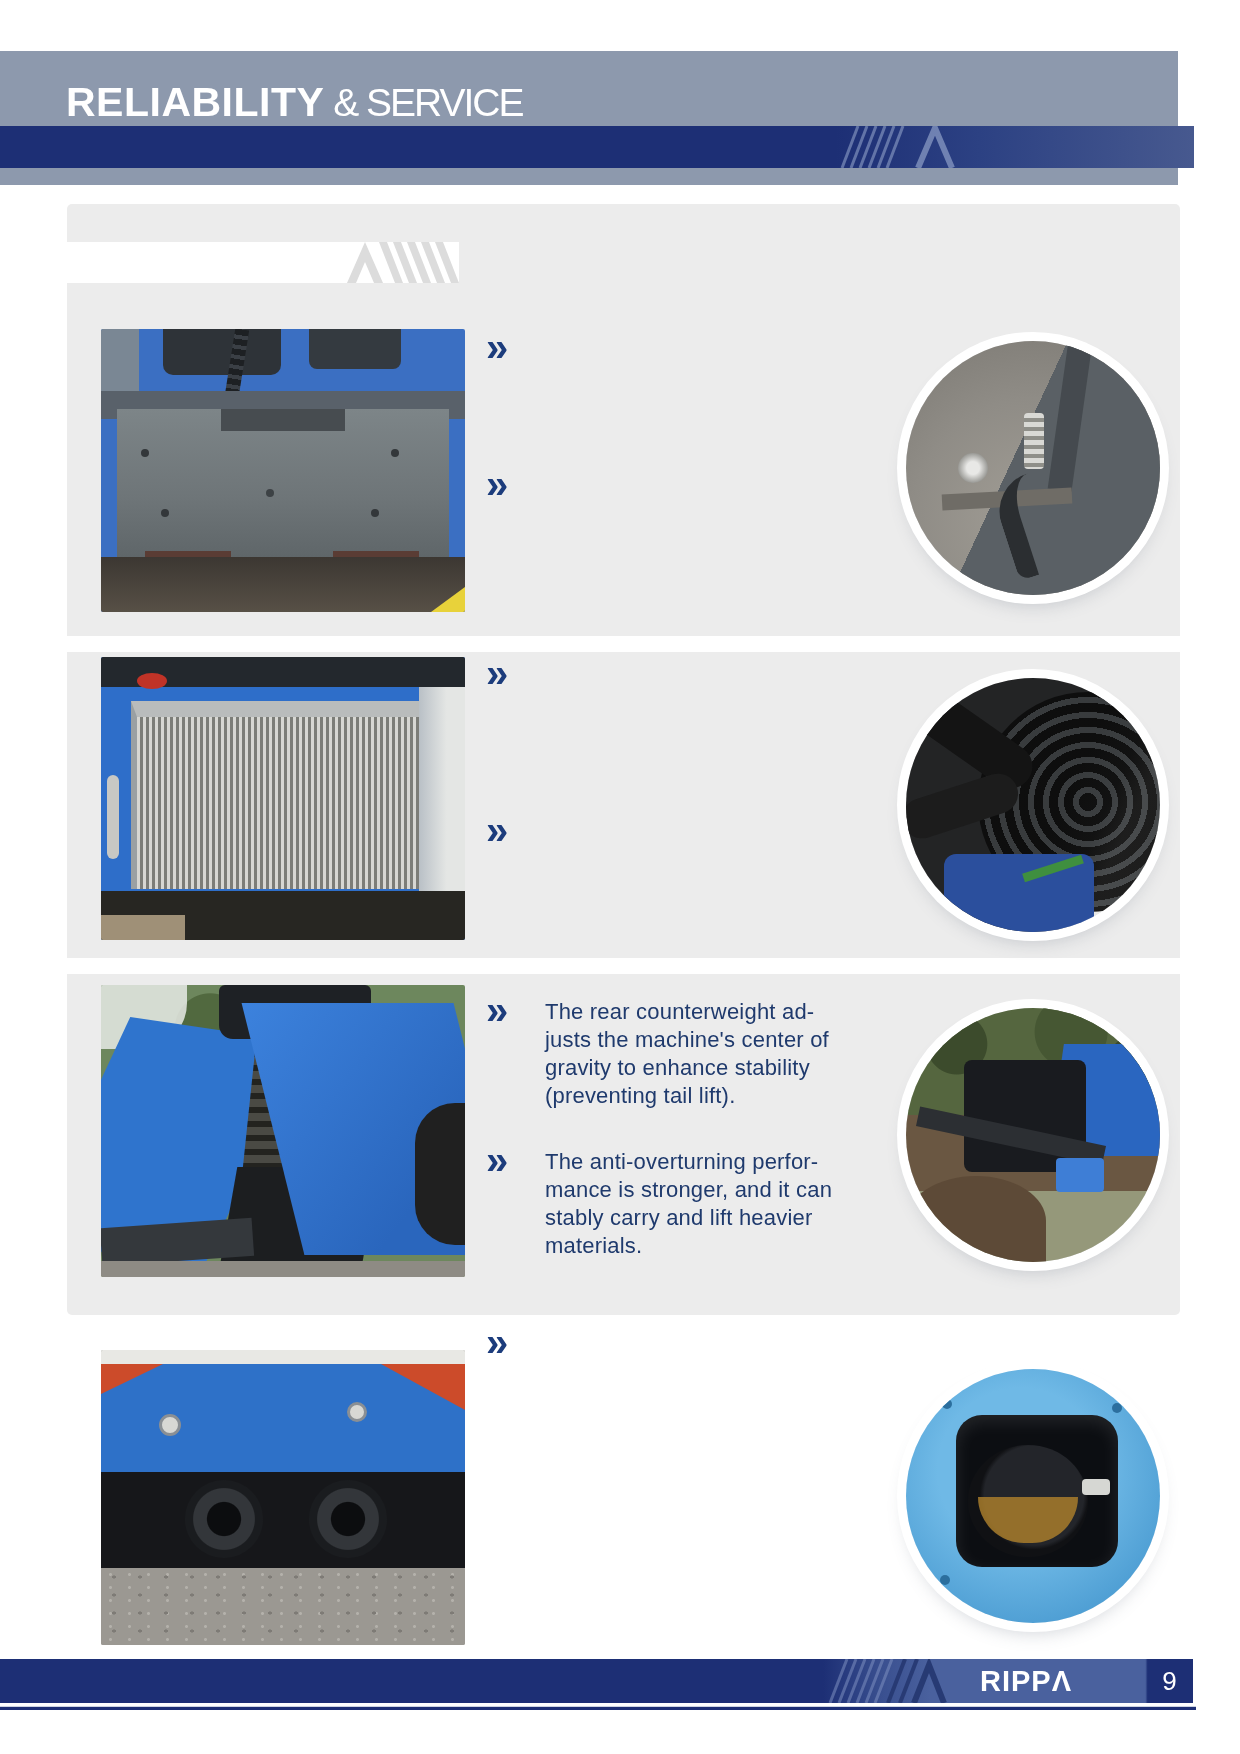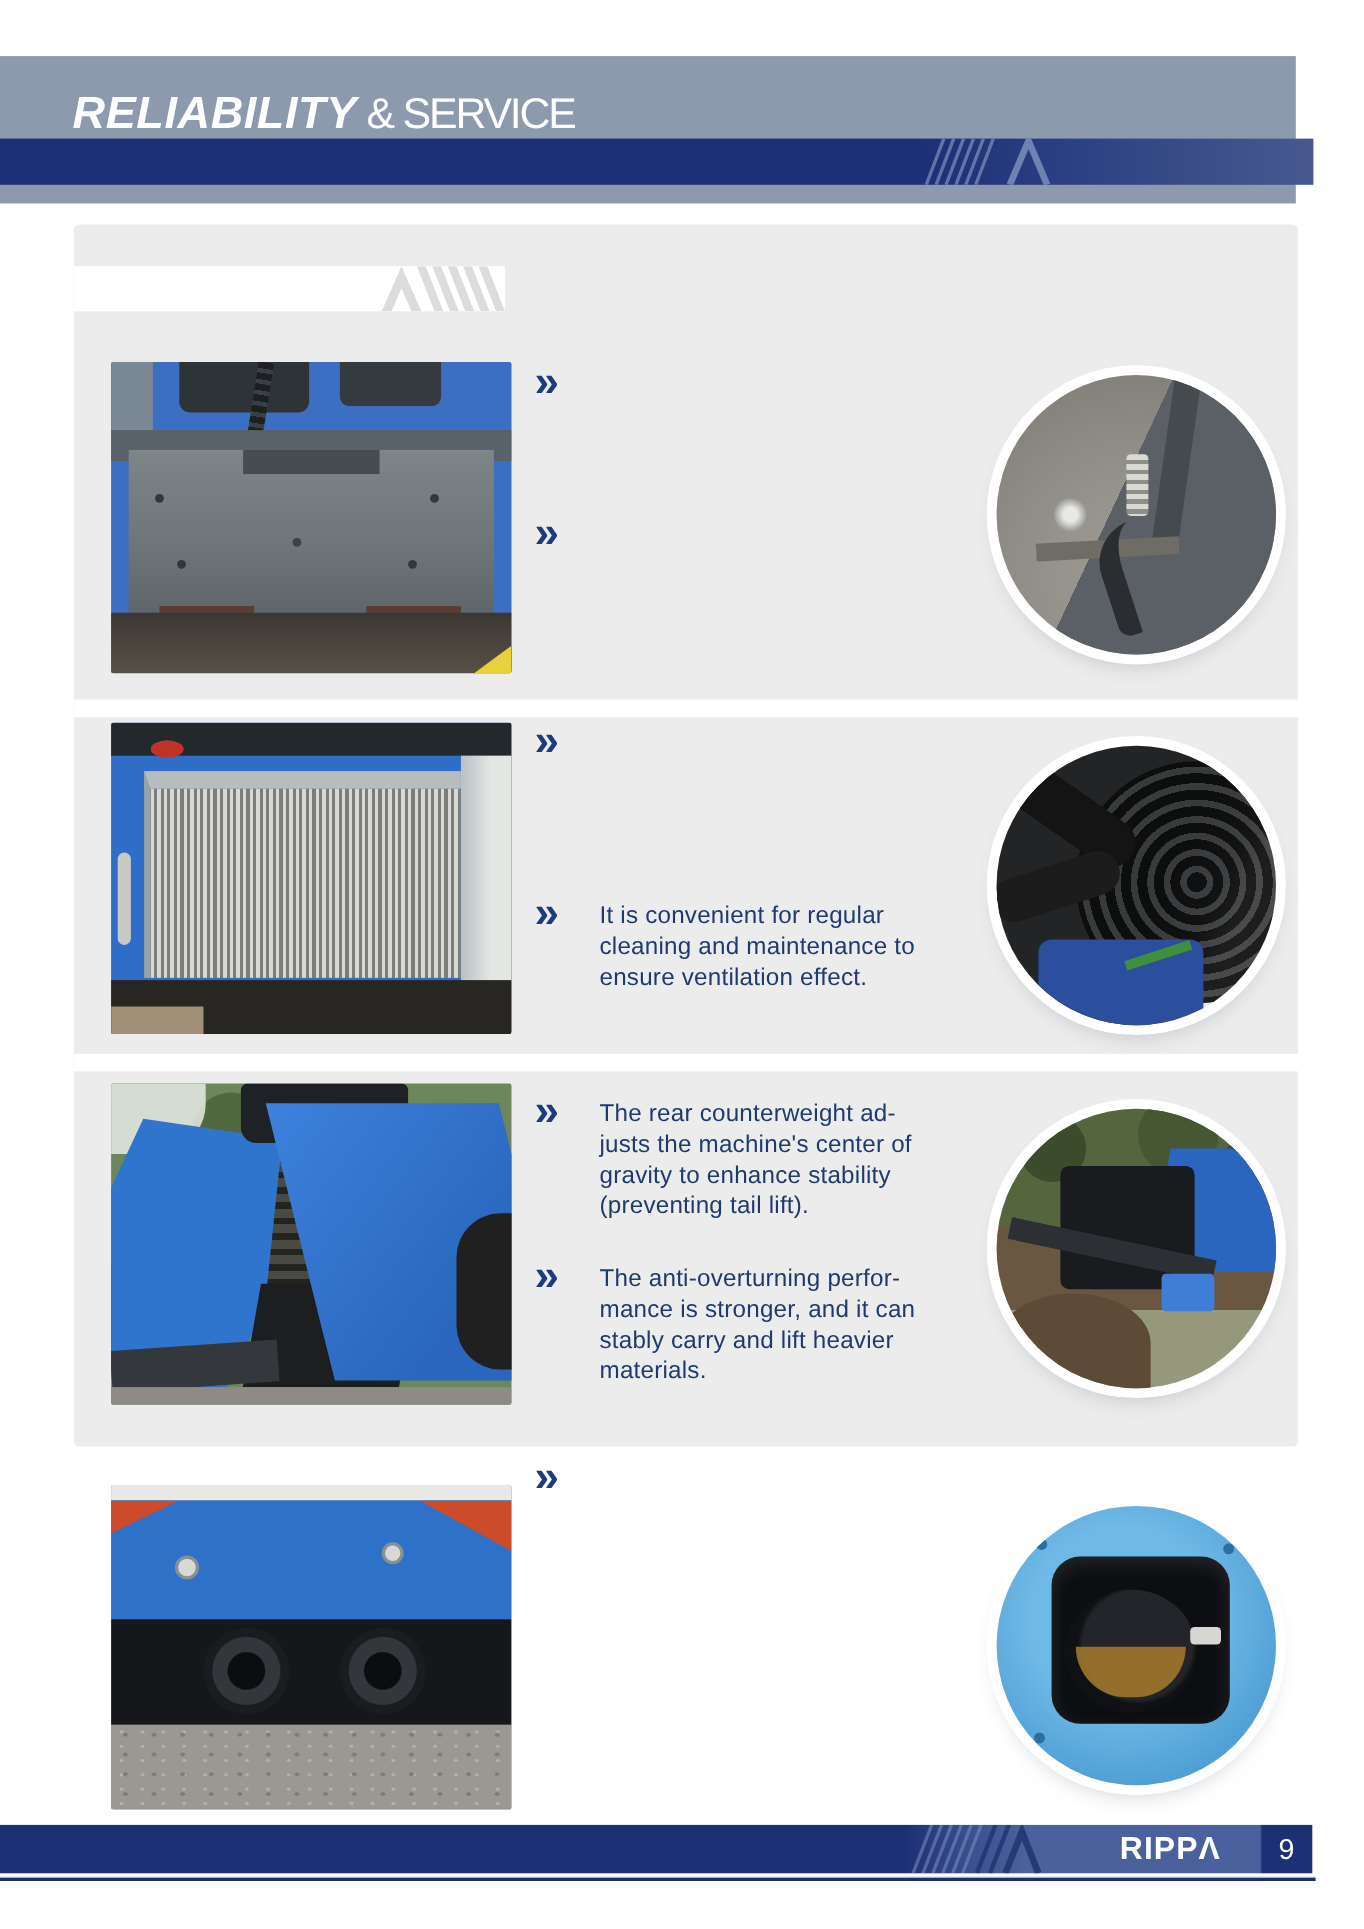--- a/index.html
+++ b/index.html
@@ -3,21 +3,21 @@
 <meta charset="utf-8">
 <style>
   html,body{margin:0;padding:0;background:#ffffff;}
   .page{position:relative;width:1240px;height:1754px;background:#ffffff;overflow:hidden;
         font-family:"Liberation Sans",sans-serif;}
 
   
   .hdr-gray{position:absolute;left:0;top:51px;width:1178px;height:134px;background:#8d99ad;}
   .hdr-title{position:absolute;left:66px;top:72px;height:60px;line-height:60px;color:#ffffff;
              white-space:nowrap;}
-  .hdr-title .t-bold{font-size:41px;font-weight:800;letter-spacing:0.5px;font-style:italic;}
+  .hdr-title .t-bold{font-size:41px;font-weight:800;letter-spacing:0.5px;}
   .hdr-title .t-rest{font-size:39px;font-weight:400;letter-spacing:-2px;}
   .hdr-navy{position:absolute;left:0;top:126px;width:1194px;height:42px;
             background:linear-gradient(90deg,#1d2f75 0%,#1d2f75 70%,#2c4183 82%,#47598f 100%);}
   .hdr-stripes{position:absolute;left:838px;top:126px;width:118px;height:42px;}
 
   
   .panel{position:absolute;left:67px;top:204px;width:1113px;height:1111px;background:#ececec;border-radius:5px;}
   .sep{position:absolute;left:67px;width:1113px;height:16px;background:#ffffff;}
   .sep1{top:636px;} .sep2{top:958px;}
   .kf-strip{position:absolute;left:67px;top:242px;width:392px;height:41px;background:#ffffff;}
@@ -130,21 +130,21 @@
   .c4-bolt{left:176px;top:110px;width:28px;height:16px;background:#d6d7d3;border-radius:4px;}
   .c4-dot1{left:36px;top:30px;width:10px;height:10px;border-radius:50%;background:#2c6f9e;}
   .c4-dot2{left:206px;top:34px;width:10px;height:10px;border-radius:50%;background:#2c6f9e;}
   .c4-dot3{left:34px;top:206px;width:10px;height:10px;border-radius:50%;background:#2c6f9e;}
 
   
   .ftr-band{position:absolute;left:0;top:1659px;width:1193px;height:44px;
      background:linear-gradient(90deg,#1d2f75 0%,#1d2f75 69%,#3a5090 74%,#4a619e 78%,#4a619e 96%,#1d2f75 96.2%);}
   .ftr-stripes{position:absolute;left:826px;top:1659px;width:122px;height:44px;}
   .ftr-brand{position:absolute;left:980px;top:1659px;width:130px;height:44px;line-height:44px;
-     font-size:29px;font-weight:800;color:#ffffff;letter-spacing:1px;text-align:right;white-space:nowrap;}
+     font-size:29px;font-weight:800;color:#ffffff;letter-spacing:1px;text-align:left;white-space:nowrap;}
   .ftr-page{position:absolute;left:1146px;top:1659px;width:47px;height:44px;line-height:44px;
      font-size:26px;color:#ffffff;text-align:center;}
   .ftr-rule-light{position:absolute;left:0;top:1706px;width:1196px;height:1px;background:#cdd4e2;}
   .ftr-rule{position:absolute;left:0;top:1707px;width:1196px;height:3px;background:#1d2f75;}
 </style>
 </head>
 <body>
 
 <div class="page">
 
@@ -262,23 +262,20 @@
     <div class="c4-dot3"></div>
   </div>
 
   <div class="chev" style="top:333px">»</div>
 
   <div class="chev" style="top:470px">»</div>
 
   <div class="chev" style="top:659px">»</div>
 
   <div class="chev" style="top:816px">»</div>
-  <div class="btxt" style="top:818px">It is convenient for regular
-cleaning and maintenance to
-ensure ventilation effect.</div>
 
   <div class="chev" style="top:996px">»</div>
   <div class="btxt" style="top:998px">The rear counterweight ad-
 justs the machine's center of
 gravity to enhance stability
 (preventing tail lift).</div>
 
   <div class="chev" style="top:1146px">»</div>
   <div class="btxt" style="top:1148px">The anti-overturning perfor-
 mance is stronger, and it can

